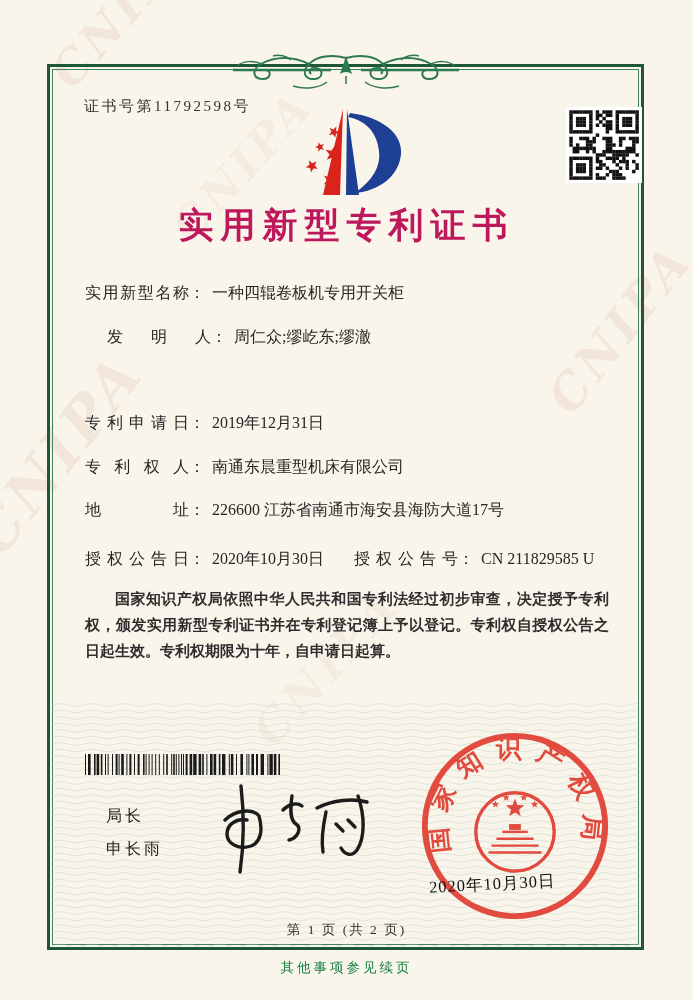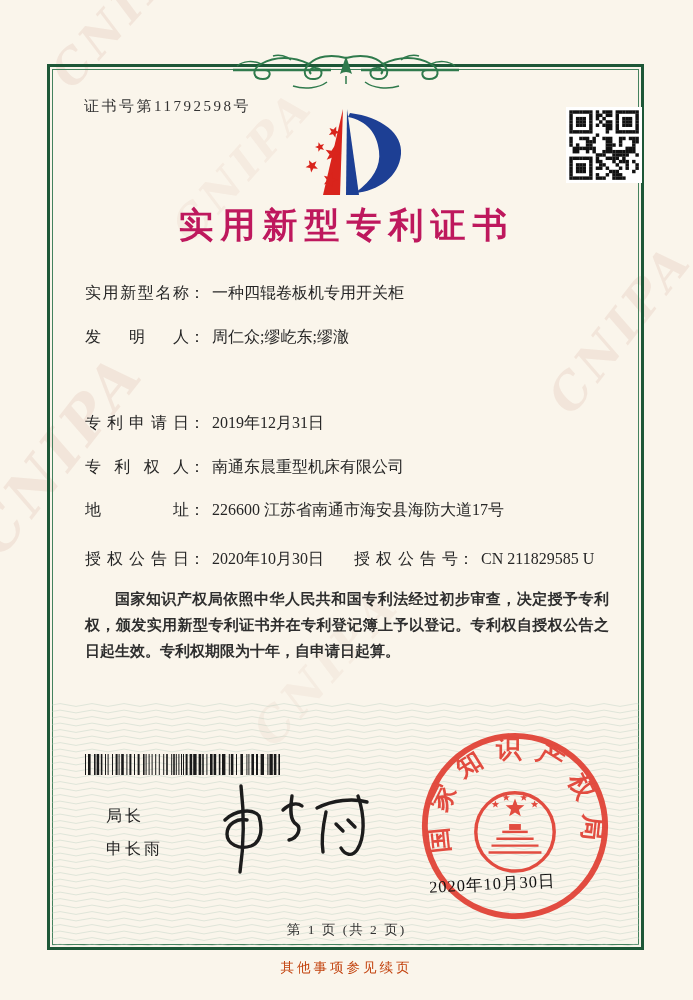--- a/index.html
+++ b/index.html
@@ -27,21 +27,21 @@
   .post{position:absolute;left:106px;font-size:16px;letter-spacing:3px;color:#222;z-index:3;}
   .post-title{top:806px;}
   .post-name{top:839px;}
   .signature{position:absolute;left:195px;top:780px;width:195px;height:100px;z-index:4;}
   .seal{position:absolute;left:417px;top:728px;width:196px;height:196px;z-index:3;opacity:.9;}
   .seal-date{position:absolute;left:429px;top:872px;width:180px;font-size:16.5px;color:#101010;
              letter-spacing:1px;transform:rotate(-3deg);z-index:4;}
   .footer-page{position:absolute;left:0;right:0;top:921px;text-align:center;font-size:13.5px;
                letter-spacing:2px;color:#333;z-index:3;}
   .continuation{position:absolute;left:0;right:0;top:959px;text-align:center;font-size:13.5px;
-                letter-spacing:3px;color:#c2410c;z-index:3;}
+                letter-spacing:3px;color:#15803d;z-index:3;}
 </style>
 </head>
 <body>
 
 <div class="page">
 
   <div class="wm" style="left:28px;top:-18px;font-size:46px;transform:rotate(-48deg);">CNIPA</div>
   <div class="wm" style="left:150px;top:140px;font-size:44px;transform:rotate(-48deg);color:rgba(203,150,128,0.10);">CNIPA</div>
   <div class="wm" style="left:520px;top:300px;font-size:48px;transform:rotate(-52deg);">CNIPA</div>
   <div class="wm" style="left:-60px;top:420px;font-size:58px;transform:rotate(-52deg);">CNIPA</div>
@@ -351,21 +351,21 @@
       <rect x="69.3913043478261" y="46.26086956521739" width="3.4543478260869565" height="3.4543478260869565" fill="#111"></rect>
       <rect x="69.3913043478261" y="56.17391304347826" width="3.4543478260869565" height="3.4543478260869565" fill="#111"></rect>
       <rect x="69.3913043478261" y="59.47826086956522" width="3.4543478260869565" height="3.4543478260869565" fill="#111"></rect>
     </svg>
 
   <div class="title">实用新型专利证书</div>
 
   <div class="frow" style="top:283px;">
     <span class="flabel">实用新型名称</span><span>：</span><span class="fval">一种四辊卷板机专用开关柜</span>
   </div>
-  <div class="frow" style="top:327px;">
+  <div class="frow" style="top:327px;margin-left:22px;">
     <span class="flabel">发明人</span><span>：</span><span class="fval">周仁众;缪屹东;缪澈</span>
   </div>
   <div class="frow" style="top:413px;">
     <span class="flabel">专利申请日</span><span>：</span><span class="fval">2019年12月31日</span>
   </div>
   <div class="frow" style="top:457px;">
     <span class="flabel">专利权人</span><span>：</span><span class="fval">南通东晨重型机床有限公司</span>
   </div>
   <div class="frow" style="top:500px;">
     <span class="flabel">地址</span><span>：</span><span class="fval">226600 江苏省南通市海安县海防大道17号</span>

